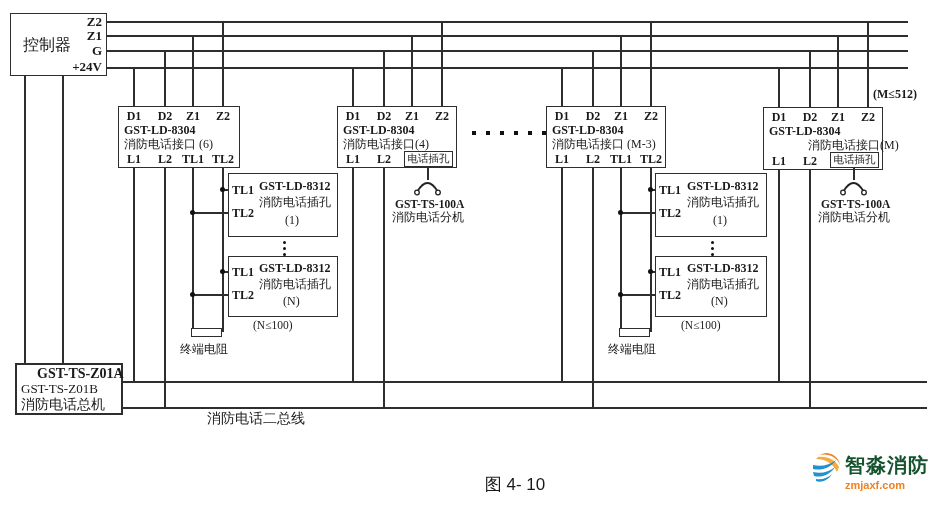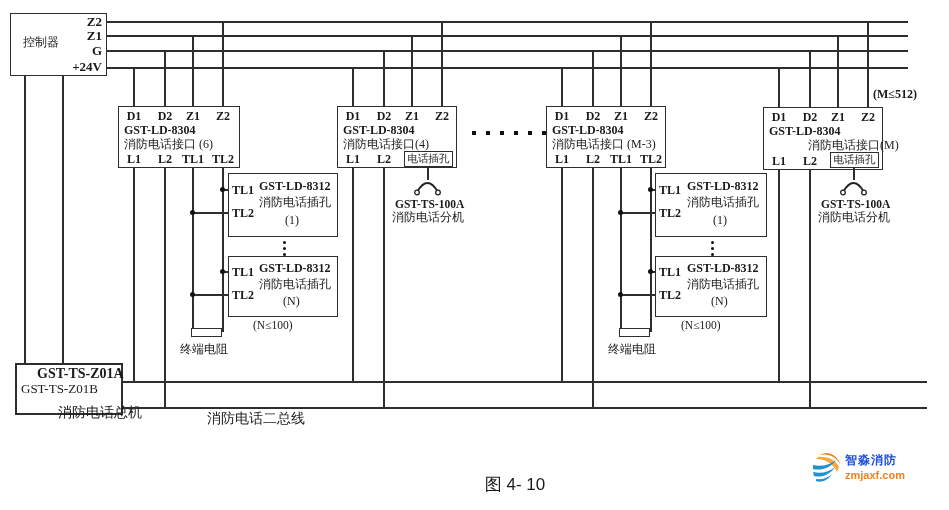--- a/index.html
+++ b/index.html
@@ -12,35 +12,35 @@
   .b{font-weight:bold;}
   .t12{font-size:12px;}.t11{font-size:11.5px;}.t13{font-size:13px;}.t14{font-size:14px;}
   .dot{position:absolute;width:5px;height:5px;border-radius:50%;background:#111;}
   .sq{position:absolute;width:4px;height:4px;background:#111;}
   .vdot{position:absolute;width:3px;height:3px;background:#111;border-radius:50%;}
   .term{position:absolute;width:22px;text-align:center;font-size:12px;font-weight:bold;}
   .ctrl-term{position:absolute;right:4px;font-size:13px;font-weight:bold;}
   .jackbox{position:absolute;border:1.5px solid #2e2e2e;box-sizing:border-box;
            text-align:center;font-size:10.5px;line-height:13px;background:#fff;}
   .sans{font-family:"Liberation Sans","DejaVu Sans",sans-serif;}
-  .rname{font-size:12px;font-weight:bold;color:#1d4ed8;letter-spacing:1px;}
+  .rname{font-size:20px;font-weight:bold;color:#14532d;letter-spacing:1px;}
   .rsite{font-size:11px;font-weight:bold;color:#ef8220;}
 </style>
 </head>
 <body>
 
 <div id="canvas">
 
   <div class="hl" style="left:107px;top:21px;width:801px;"></div>
   <div class="hl" style="left:107px;top:35px;width:801px;"></div>
   <div class="hl" style="left:107px;top:50px;width:801px;"></div>
   <div class="hl" style="left:107px;top:67px;width:801px;"></div>
 
   <div class="box" style="left:10px;top:13px;width:97px;height:63px;">
-    <span class="lbl" style="left:12px;top:22px;font-size:12px;">控制器</span>
+    <span class="lbl" style="left:12px;top:22px;font-size:16px;">控制器</span>
     <span class="ctrl-term" style="top:0px;">Z2</span>
     <span class="ctrl-term" style="top:14px;">Z1</span>
     <span class="ctrl-term" style="top:29px;">G</span>
     <span class="ctrl-term" style="top:45px;">+24V</span>
   </div>
 
   <div class="vl" style="left:24px;top:76px;height:287px;"></div>
   <div class="vl" style="left:62px;top:76px;height:287px;"></div>
 
   <span class="lbl t12 b" style="left:873px;top:88px;">(M≤512)</span>
@@ -207,21 +207,21 @@
     <span class="lbl t12" style="left:55px;top:38px;">(N)</span>
   </div>
   <span class="lbl t11" style="left:681px;top:319px;">(N≤100)</span>
 
   <div class="box" style="left:619px;top:328px;width:31px;height:9px;border-width:1.5px;"></div>
   <span class="lbl t12" style="left:608px;top:343px;">终端电阻</span>
 
   <div class="box" style="left:15px;top:363px;width:108px;height:52px;border-width:2px;">
     <span class="lbl t14 b" style="left:20px;top:1px;">GST-TS-Z01A</span>
     <span class="lbl t13" style="left:4px;top:17px;">GST-TS-Z01B</span>
-    <span class="lbl t14" style="left:4px;top:40px;margin-left:37px;">消防电话总机</span>
+    <span class="lbl t14" style="left:4px;top:32px;">消防电话总机</span>
   </div>
 
   <div class="hl" style="left:123px;top:381px;width:804px;"></div>
   <div class="hl" style="left:123px;top:407px;width:804px;"></div>
   <span class="lbl t14" style="left:207px;top:411px;">消防电话二总线</span>
 
   <span class="lbl sans" style="left:455px;top:476px;width:120px;text-align:center;font-size:17px;">图 4- 10</span>
 
   <div style="position:absolute;left:810px;top:452px;display:flex;align-items:flex-start;">
     <svg width="32" height="32" viewBox="0 0 32 32" style="margin-right:3px;">

